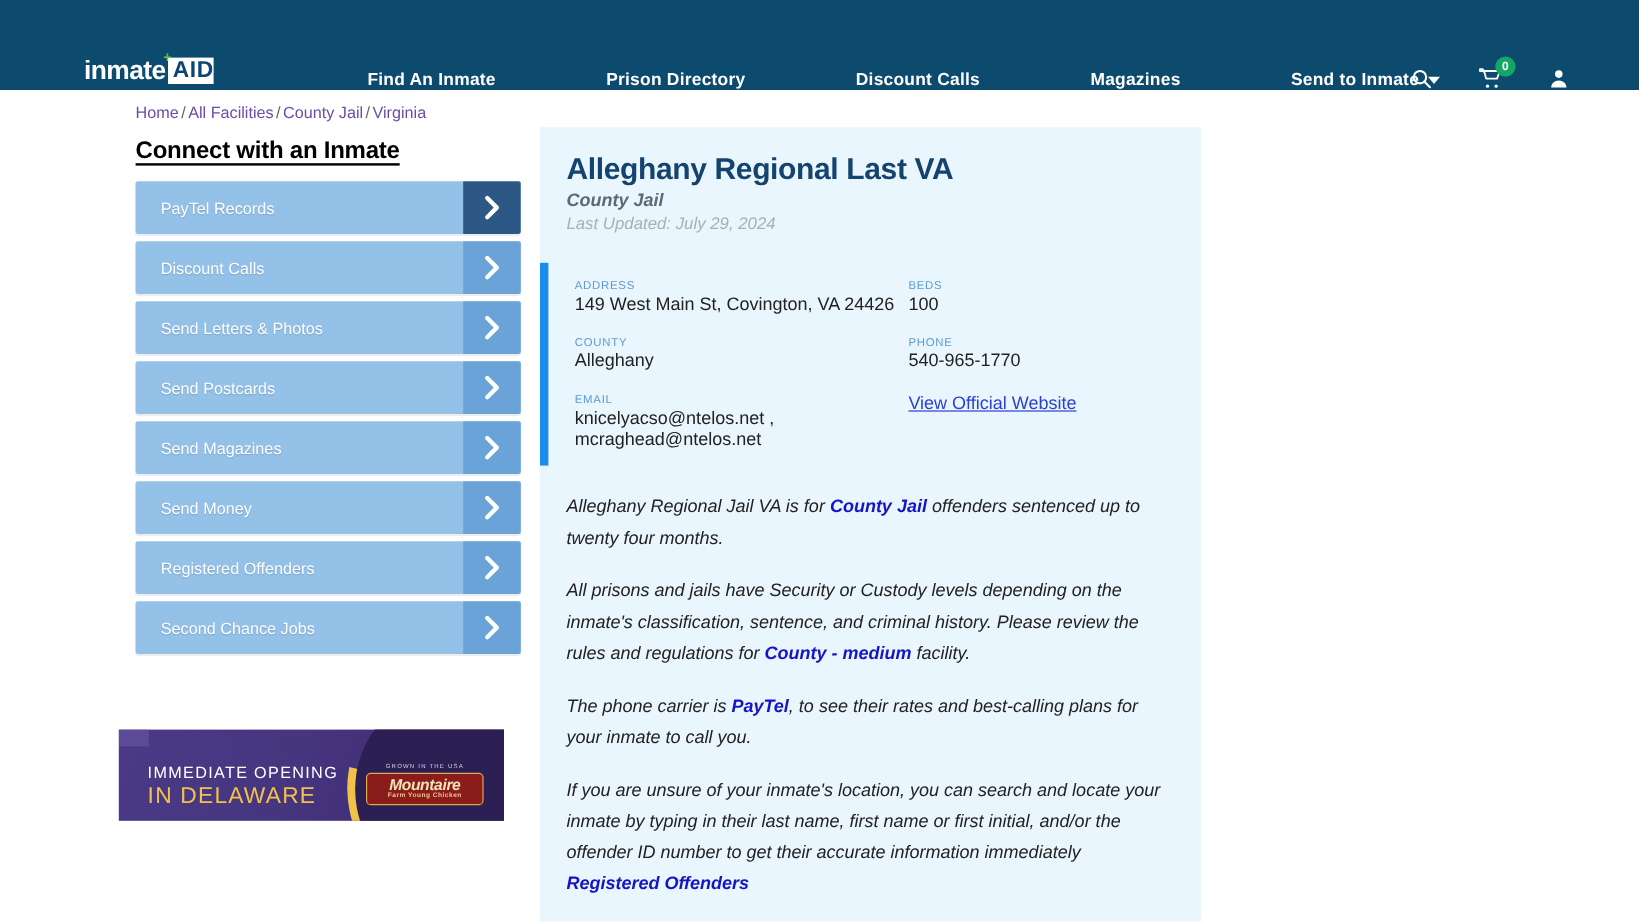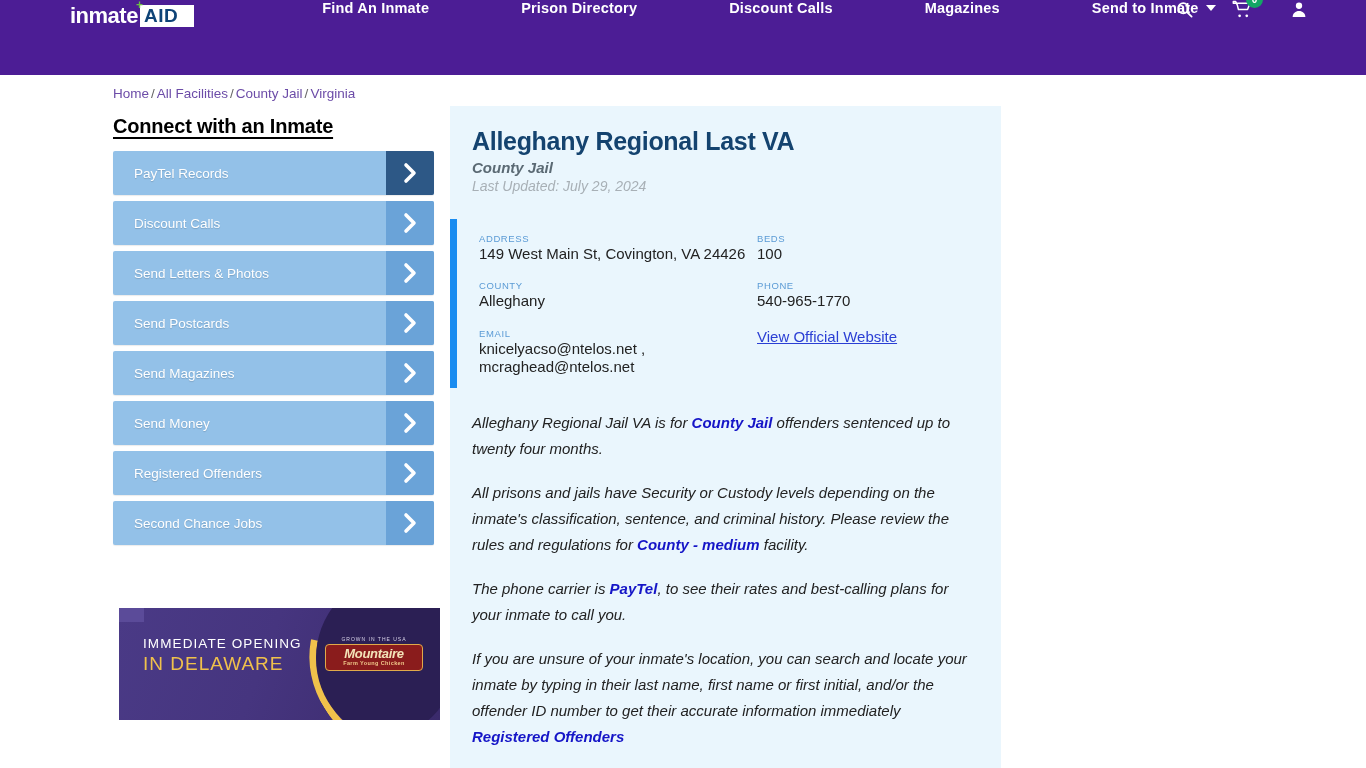--- a/index.html
+++ b/index.html
@@ -8,23 +8,23 @@
     background: #ffffff;
     width: 1366px;
     height: 768px;
     overflow: hidden;
     font-family: "Liberation Sans", sans-serif;
   }
 
   
   .site-header {
     height: 75px;
-    background: #4c1d95;
-    display: flex;
-    align-items: flex-start;
+    background: #0c4a6e;
+    display: flex;
+    align-items: flex-end;
     position: relative;
   }
   .logo-wrap {
     margin-left: 70px;
     display: flex;
     align-items: center;
     height: 32px;
     position: relative;
   }
   .logo-word {
@@ -41,21 +41,21 @@
     position: absolute;
     left: 66px;
     top: -2px;
   }
   .logo-aid {
     background: #ffffff;
     color: #0e4377;
     font-size: 19px;
     font-weight: 700;
     letter-spacing: 0.5px;
-    padding: 1px 16px 2px 4px;
+    padding: 1px 0 2px 4px;
     margin-left: 2px;
     line-height: 1.05;
   }
 
   .main-nav {
     display: flex;
     align-items: center;
     margin-left: 90px;
     gap: 16px;
   }
@@ -173,24 +173,24 @@
     background: #6aa3d8;
     display: flex;
     align-items: center;
     justify-content: center;
   }
   .side-btn.active .chev { background: #2d5886; }
   .chev svg { display: block; }
 
   .ad-banner {
     position: absolute;
-    left: 119px;
+    left: 99px;
     top: 533px;
     width: 321px;
-    height: 112px;
+    height: 76px;
     background: linear-gradient(110deg, #4a3a86 0%, #46357f 45%, #3a2a6b 100%);
     overflow: hidden;
     cursor: pointer;
   }
   .ad-corner {
     position: absolute;
     left: 0; top: 0;
     width: 25px; height: 14px;
     background: #5b4b99;
   }

